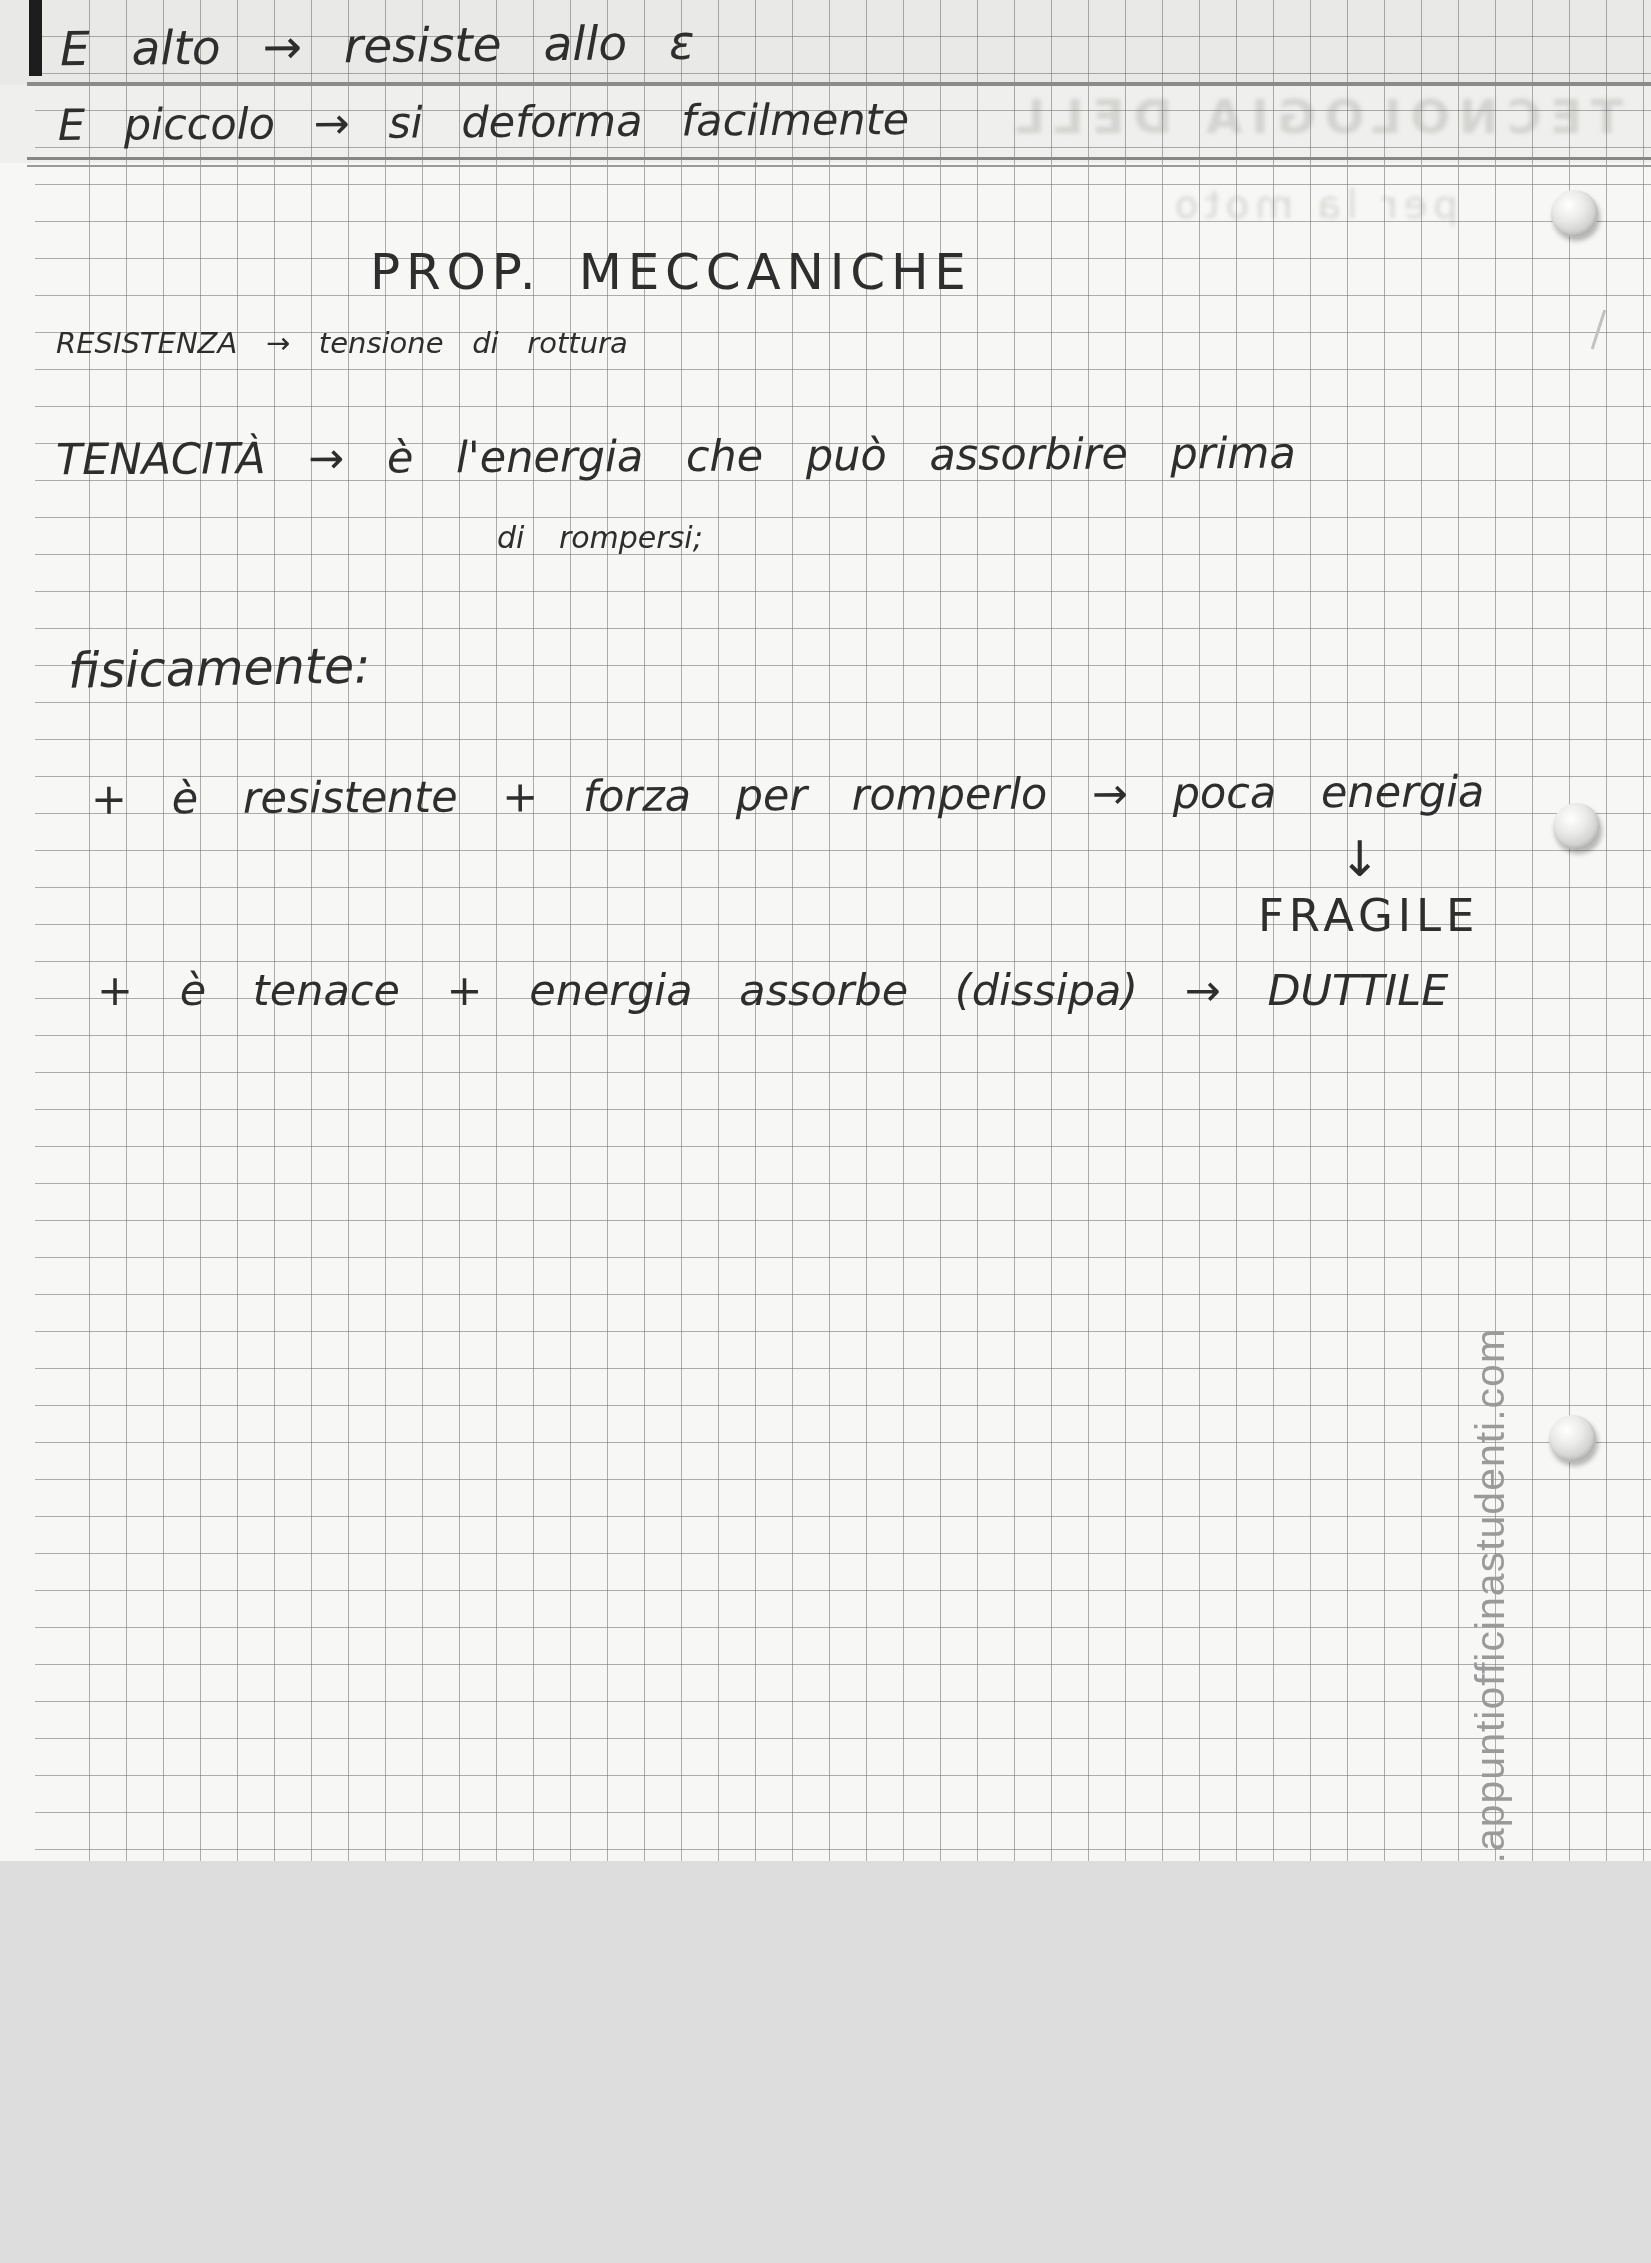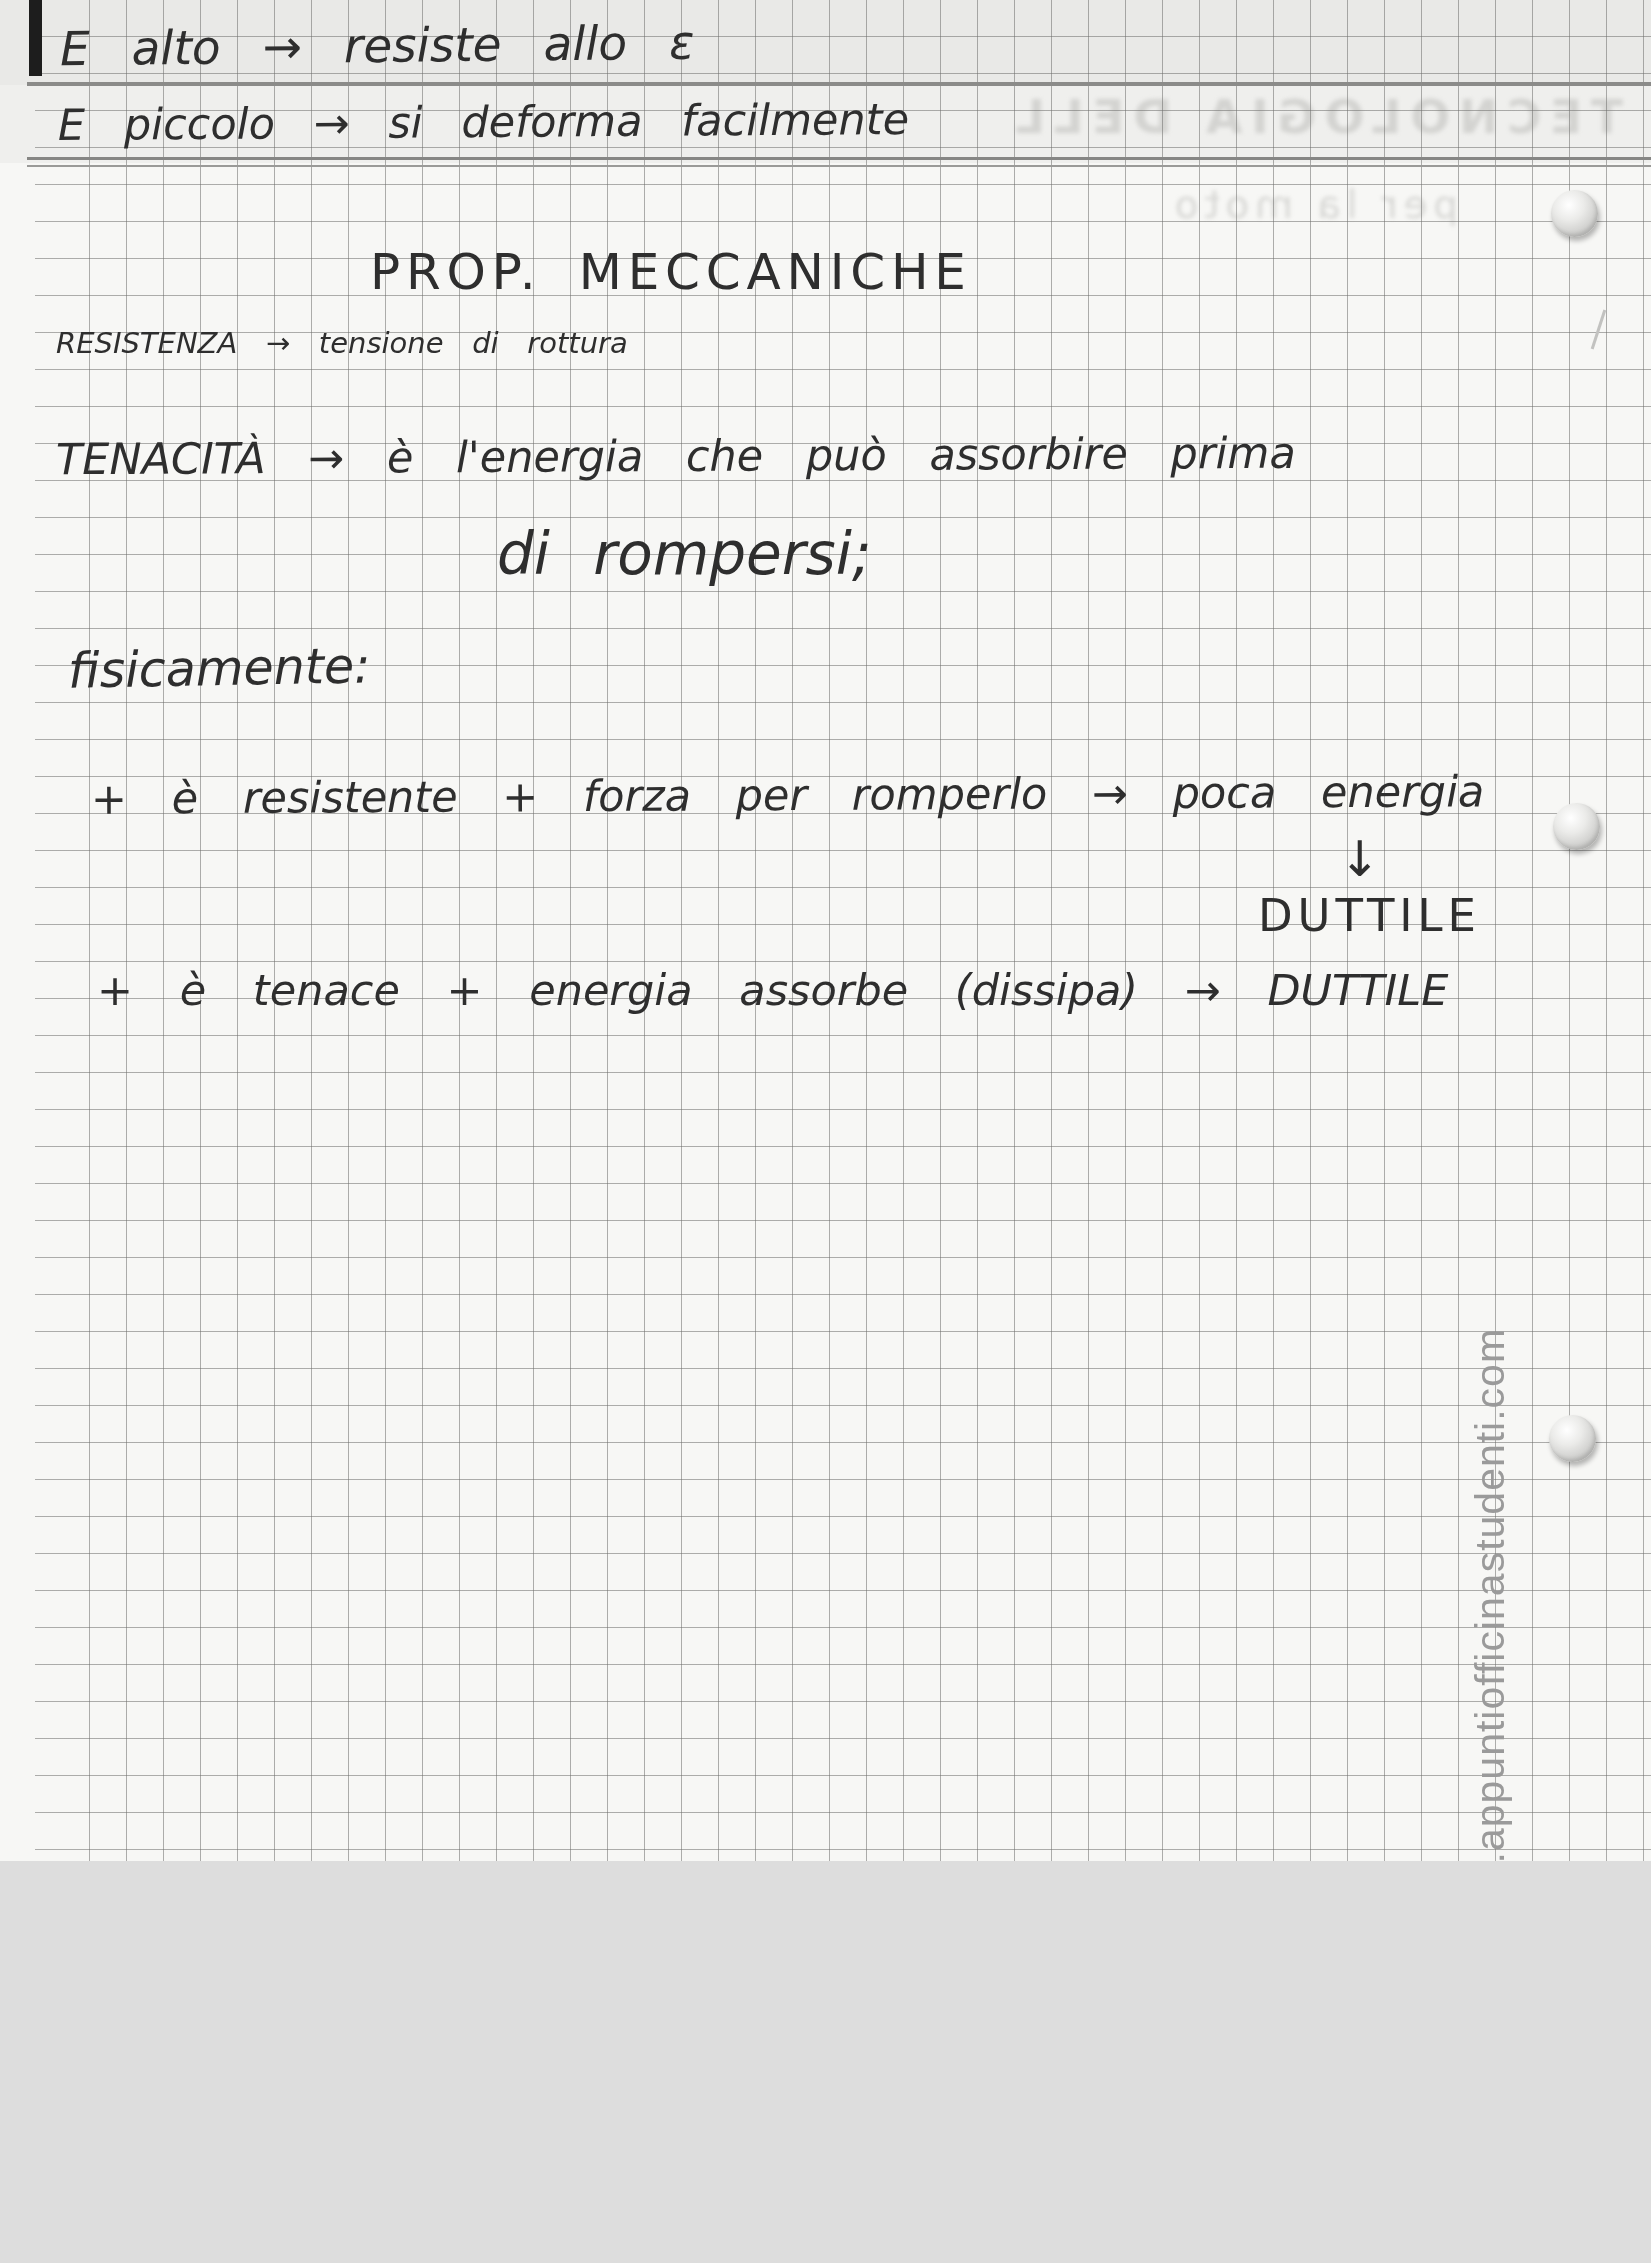--- a/index.html
+++ b/index.html
@@ -40,21 +40,21 @@
   
   .hw{
     position:absolute;color:#2e2e2e;font-style:italic;white-space:nowrap;
     font-family:"DejaVu Sans",sans-serif;
   }
   .l1{left:60px;top:17.5px;font-size:47px;word-spacing:27px;transform:rotate(-0.6deg);}
   .l2{left:58px;top:97px;font-size:43px;word-spacing:25px;transform:rotate(-0.4deg);}
   .title{left:370px;top:243px;font-size:50px;letter-spacing:5.8px;font-style:normal;word-spacing:15.5px;}
   .l3{left:56px;top:326px;font-size:29px;word-spacing:19.4px;}
   .l4{left:56px;top:431px;font-size:43px;word-spacing:29px;transform:rotate(-0.3deg);}
-  .l5{left:497px;top:520px;font-size:58px;word-spacing:25px;}
+  .l5{left:497px;top:520px;font-size:30px;word-spacing:25px;}
   .l6{left:68px;top:640px;font-size:49px;transform:rotate(-1deg);}
   .l7{left:91px;top:770px;font-size:43px;word-spacing:31px;transform:rotate(-0.3deg);}
   .arrow-down{left:1339px;top:831px;font-size:49px;font-style:normal;}
   .fragile{left:1258px;top:889px;font-size:45px;letter-spacing:4.9px;font-style:normal;}
   .l9{left:97px;top:965px;font-size:43px;word-spacing:33px;}
   
   .hole{
     position:absolute;width:47px;height:47px;border-radius:50%;
     background:radial-gradient(circle at 38% 32%,#ffffff 0%,#ebebe9 35%,#ccccca 70%,#b4b4b2 100%);
     box-shadow:1.9px 3.9px 4.9px rgba(0,0,0,0.28), inset -1.9px -2.9px 3.9px rgba(0,0,0,0.12);
@@ -95,21 +95,21 @@
 
   <div class="hw l1">E alto → resiste allo ε</div>
   <div class="hw l2">E piccolo → si deforma facilmente</div>
   <div class="hw title">PROP. MECCANICHE</div>
   <div class="hw l3">RESISTENZA → tensione di rottura</div>
   <div class="hw l4">TENACITÀ → è l'energia che può assorbire prima</div>
   <div class="hw l5">di rompersi;</div>
   <div class="hw l6">fisicamente:</div>
   <div class="hw l7">+ è resistente + forza per romperlo → poca energia</div>
   <div class="hw arrow-down">↓</div>
-  <div class="hw fragile">DUTTILE</div>
+  <div class="hw fragile">FRAGILE</div>
   <div class="hw l9">+ è tenace + energia assorbe (dissipa) → DUTTILE</div>
 
   <div class="hole hole1"></div>
   <div class="hole hole2"></div>
   <div class="hole hole3"></div>
   <div class="hole hole4"></div>
 
   <div class="watermark">www.appuntiofficinastudenti.com</div>
 
 </div>

